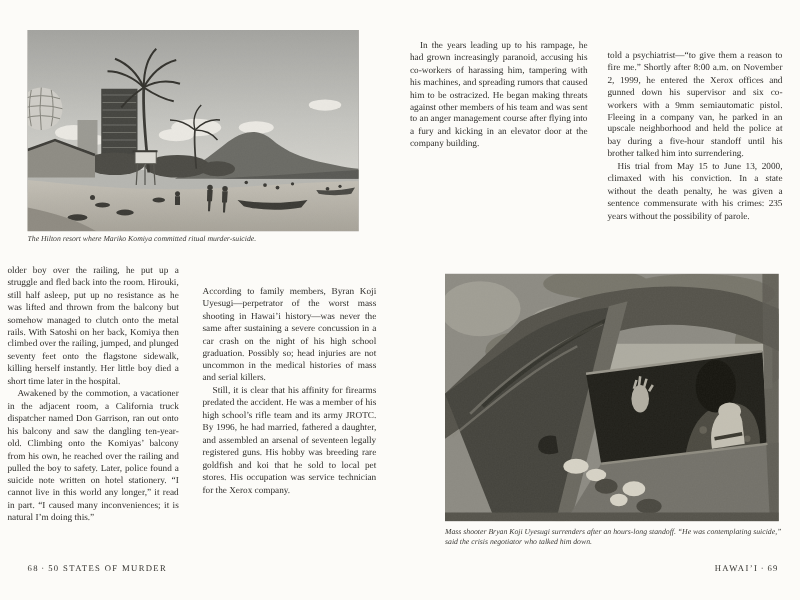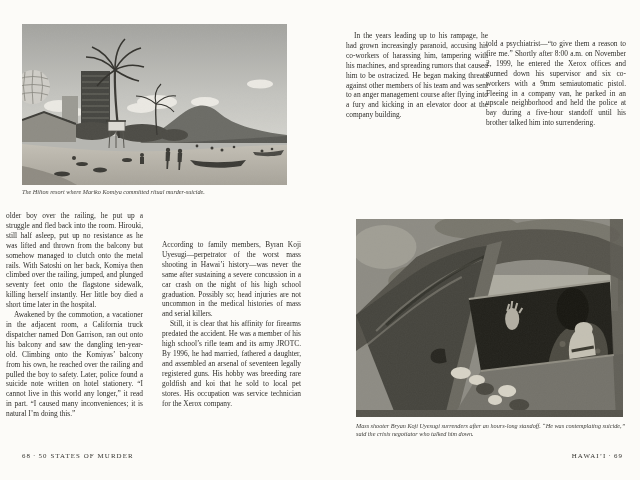--- a/index.html
+++ b/index.html
@@ -13,21 +13,21 @@
   .para{font-size:7.4px;line-height:9.9px;text-align:justify;margin:0;color:#2e2d2a;
         -webkit-hyphens:auto;hyphens:auto;}
   .ind{text-indent:8px;}
   .chapter-head{text-align:center;}
   .chapter-title{display:inline-block;font-family:"Liberation Sans","DejaVu Sans",sans-serif;
         font-weight:700;font-size:12.5px;letter-spacing:0.2px;color:#161614;margin:0;
         white-space:nowrap;transform:scaleX(0.9);transform-origin:50% 50%;}
   .rule{width:22px;height:1.4px;background:#2b2a27;margin:4px auto 5px auto;}
   .chap-loc{font-size:6.5px;letter-spacing:1.7px;color:#2e2d2a;text-align:center;}
   .chap-date{margin-top:2.5px;}
-  .chap-body{margin-top:26px;}
+  .chap-body{margin-top:14px;}
   .folio{position:absolute;font-size:6.9px;letter-spacing:1.1px;color:#34332f;}
   .folio-right{text-align:right;}
   .sep{padding:0 2px;}
 </style>
 </head>
 <body>
 
 <div class="spread">
 
   <figure class="photo" style="left:22px;top:24px;width:265px;height:161px;">
@@ -150,26 +150,27 @@
     <div class="chap-body">
       <p class="para">According to family members, Byran Koji Uyesugi—perpetrator of the worst mass shooting in Hawai’i history—was never the same after sustaining a severe concussion in a car crash on the night of his high school graduation. Possibly so; head injuries are not uncommon in the medical histories of mass and serial killers.</p>
       <p class="para ind">Still, it is clear that his affinity for firearms predated the accident. He was a member of his high school’s rifle team and its army JROTC. By 1996, he had married, fathered a daughter, and assembled an arsenal of seventeen legally registered guns. His hobby was breeding rare goldfish and koi that he sold to local pet stores. His occupation was service technician for the Xerox company.</p>
     </div>
   </div>
 
   <div class="folio" style="left:22px;top:452px;">
     <span>68</span><span class="sep">·</span><span>50 STATES OF MURDER</span>
   </div>
 
-  <div class="col" style="left:346px;top:31px;width:142px;">
+  <div class="col" style="left:328px;top:31px;width:142px;">
     <p class="para ind">In the years leading up to his rampage, he had grown increasingly paranoid, accusing his co-workers of harassing him, tampering with his machines, and spreading rumors that caused him to be ostracized. He began making threats against other members of his team and was sent to an anger management course after flying into a fury and kicking in an elevator door at the company building.</p>
   </div>
 
   <div class="col" style="left:486px;top:39px;width:140px;">
     <p class="para">told a psychiatrist—“to give them a reason to fire me.” Shortly after 8:00 a.m. on November 2, 1999, he entered the Xerox offices and gunned down his supervisor and six co-workers with a 9mm semiautomatic pistol. Fleeing in a company van, he parked in an upscale neighborhood and held the police at bay during a five-hour standoff until his brother talked him into surrendering.</p>
+    <p class="para ind">His trial from May 15 to June 13, 2000, climaxed with his conviction. In a state without the death penalty, he was given a sentence commensurate with his crimes: 235 years without the possibility of parole.</p>
   </div>
 
   <figure class="photo" style="left:356px;top:219px;width:267px;height:198px;">
     <svg viewBox="0 0 265 198" preserveAspectRatio="none">
       <rect width="265" height="198" fill="#8d8b83"></rect>
       <g fill="#757368" opacity="0.85">
         <ellipse cx="200" cy="16" rx="62" ry="16"></ellipse>
           <ellipse cx="120" cy="8" rx="42" ry="12"></ellipse>
         <ellipse cx="252" cy="58" rx="22" ry="32"></ellipse>
           <ellipse cx="62" cy="62" rx="30" ry="16"></ellipse>

